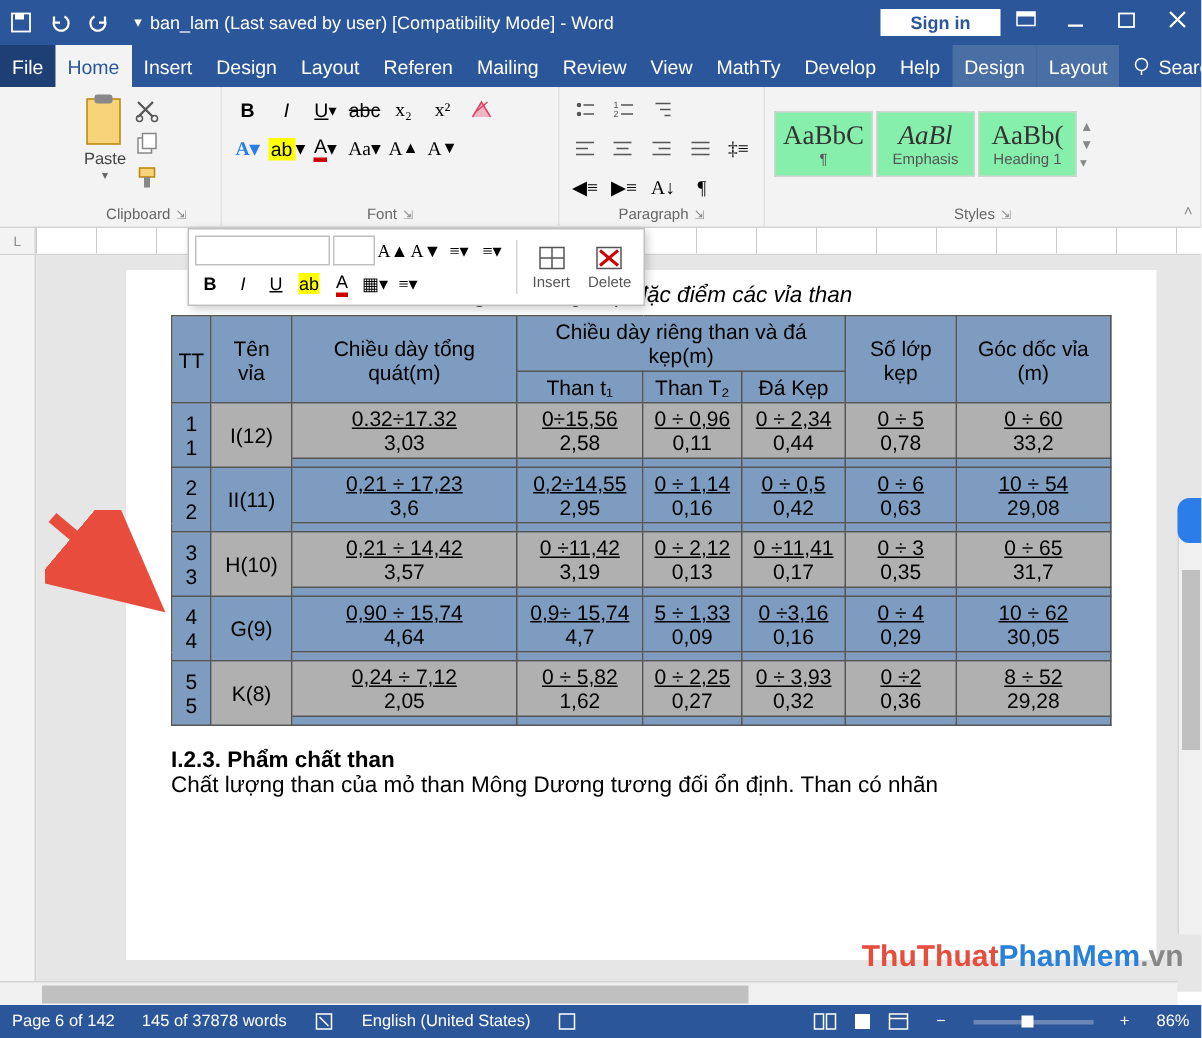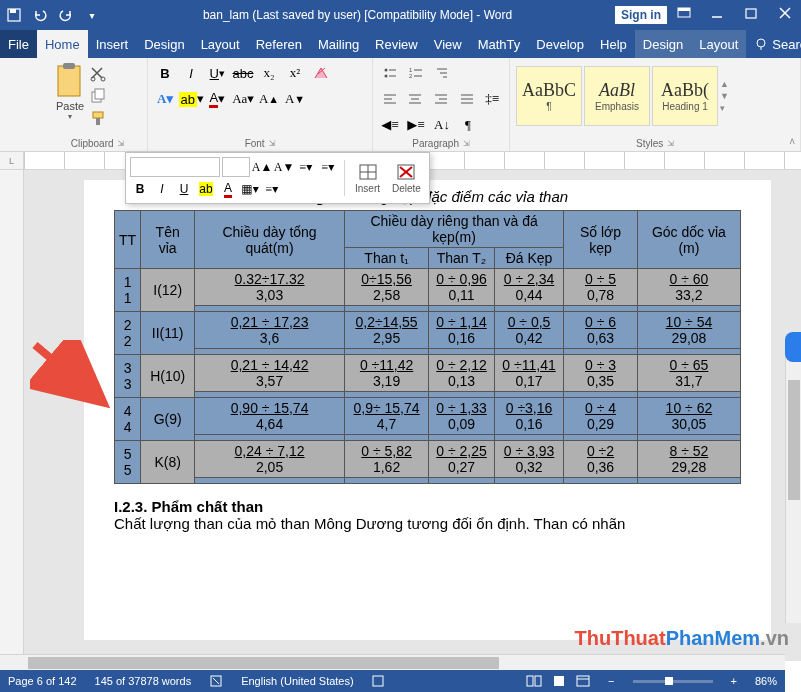--- a/index.html
+++ b/index.html
@@ -2,22 +2,22 @@
 <html><head>
 <meta charset="utf-8">
 <style>
 * { margin: 0; padding: 0; box-sizing: border-box; font-family: "Segoe UI", Arial, sans-serif; }
 body { background: #fff; width: 801px; height: 692px; overflow: hidden; position: relative; }
 
 
 .titlebar { background: #2b579a; height: 30px; display: flex; align-items: center; color: #fff; font-size: 12px; padding: 0 6px; }
 .qat { display: flex; gap: 10px; align-items: center; }
 .qat .icn { width: 16px; height: 16px; display: inline-flex; align-items: center; justify-content: center; }
-.title { flex: 1; text-align: center; white-space: nowrap; overflow: hidden; }
-.signin { background: #fff; color: #2b579a; padding: 2px 6px; font-size: 12px; font-weight: 600; }
+.title { flex: 1; text-align: left; white-space: nowrap; overflow: hidden; }
+.signin { background: #fff; color: #2b579a; padding: 2px 20px; font-size: 12px; font-weight: 600; }
 .winbtns { display: flex; gap: 18px; margin-left: 10px; align-items: center; }
 .winbtns .icn { width: 16px; height: 16px; }
 
 
 .tabbar { background: #2b579a; height: 28px; display: flex; align-items: stretch; color: #fff; font-size: 13px; }
 .tab { padding: 0 8px; display: flex; align-items: center; cursor: pointer; white-space: nowrap; }
 .tab.file { background: #1e3f73; }
 .tab.active { background: #f3f3f3; color: #2b579a; }
 .tab.ctx { background: #4a6fa5; }
 .tellme { display: flex; align-items: center; gap: 4px; padding: 0 8px; flex: 1; }
@@ -34,21 +34,21 @@
 .smallcol { display: flex; flex-direction: column; gap: 6px; padding-top: 4px; }
 .smicn { width: 16px; height: 16px; }
 .fontgrp { width: 225px; }
 .fontgrp .rows { display: flex; flex-direction: column; gap: 4px; height: 68px; }
 .frow { display: flex; gap: 4px; align-items: center; font-size: 13px; }
 .fbtn { width: 22px; height: 22px; display: inline-flex; align-items: center; justify-content: center; border: 1px solid transparent; cursor: pointer; font-family: "Times New Roman", serif; }
 .paragrp { width: 137px; }
 .paragrp .prows { display: flex; flex-direction: column; gap: 4px; height: 68px; }
 .stylesgrp { flex: 1; }
 .stylegal { display: flex; gap: 2px; height: 68px; align-items: center; }
-.styleitem { width: 66px; height: 60px; border: 1px solid #d4d4d4; background: #fef9c3; display: flex; flex-direction: column; align-items: center; justify-content: center; font-size: 10px; color: #555; cursor: pointer; }
+.styleitem { width: 66px; height: 44px; border: 1px solid #d4d4d4; background: #86efac; display: flex; flex-direction: column; align-items: center; justify-content: center; font-size: 10px; color: #555; cursor: pointer; }
 .styleprev { font-family: "Times New Roman", serif; font-size: 18px; color: #333; }
 .stylearr { width: 14px; display: flex; flex-direction: column; gap: 2px; }
 .editgrp { width: 58px; }
 
 
 .rulerbar { height: 18px; background: #fff; border-bottom: 1px solid #d4d4d4; display: flex; }
 .vrulcorner { width: 24px; background: #f3f3f3; border-right: 1px solid #d4d4d4; display: flex; align-items: center; justify-content: center; font-size: 9px; color: #888; }
 .hrul { flex: 1; background: repeating-linear-gradient(to right, #ccc 0, #ccc 1px, #fff 1px, #fff 40px); position: relative; }
 
 
@@ -89,21 +89,21 @@
 
 .watermark { position: absolute; right: 12px; bottom: 42px; font-size: 20px; font-weight: 800; }
 .watermark .t1 { color: #e74c3c; }
 .watermark .t2 { color: #2980d9; }
 .watermark .t3 { color: #888; }
 
 
 .sidetab { position: absolute; right: 0; top: 332px; width: 16px; height: 30px; background: #2b7de9; border-radius: 8px 0 0 8px; z-index: 20; }
 
 
-.statusbar { position: absolute; bottom: 0; left: 0; right: 16px; height: 22px; background: #2b579a; color: #fff; font-size: 11px; display: flex; align-items: center; padding: 0 8px; gap: 18px; }
+.statusbar { position: absolute; bottom: 0; left: 0; right: 0; height: 22px; background: #2b579a; color: #fff; font-size: 11px; display: flex; align-items: center; padding: 0 8px; gap: 18px; }
 .statusbar .spacer { flex: 1; }
 .statusbar .viewbtns { display: flex; gap: 10px; align-items: center; }
 .zoomslider { width: 80px; height: 3px; background: #6a87b5; position: relative; }
 .zoomslider::after { content: ""; position: absolute; left: 40%; top: -3px; width: 8px; height: 8px; background: #fff; }
 
 
 .hscroll { position: absolute; bottom: 22px; left: 0; right: 16px; height: 16px; background: #f0f0f0; border-top: 1px solid #d4d4d4; display: flex; align-items: center; }
 .hscroll .thumb { position: absolute; left: 28px; width: 60%; height: 12px; background: #c0c0c0; top: 2px; }
 .vscroll { position: absolute; right: 0; top: 170px; bottom: 38px; width: 16px; background: #f0f0f0; border-left: 1px solid #d4d4d4; }
 .vscroll .thumb { position: absolute; top: 40px; height: 120px; width: 12px; left: 2px; background: #c0c0c0; }
@@ -459,21 +459,21 @@
               <td class="sel"></td>
               <td class="sel"></td>
               <td class="sel"></td>
               <td class="sel"></td>
             </tr>
             <tr>
     <td rowspan="2" class="rowlabel">4<br>4</td>
     <td rowspan="2" class="sel">G(9)</td>
     <td class="sel"><span class="u">0,90 ÷ 15,74</span><br>4,64</td>
     <td class="sel"><span class="u">0,9÷ 15,74</span><br>4,7</td>
-    <td class="sel"><span class="u">0 ÷ 1,33</span><br>0,09</td>
+    <td class="sel"><span class="u">5 ÷ 1,33</span><br>0,09</td>
     <td class="sel"><span class="u">0 ÷3,16</span><br>0,16</td>
     <td class="sel"><span class="u">0 ÷ 4</span><br>0,29</td>
     <td class="sel"><span class="u">10 ÷ 62</span><br>30,05</td>
   </tr>
   <tr>
               <td class="sel" style="height:6px"></td>
               <td class="sel"></td>
               <td class="sel"></td>
               <td class="sel"></td>
               <td class="sel"></td>

